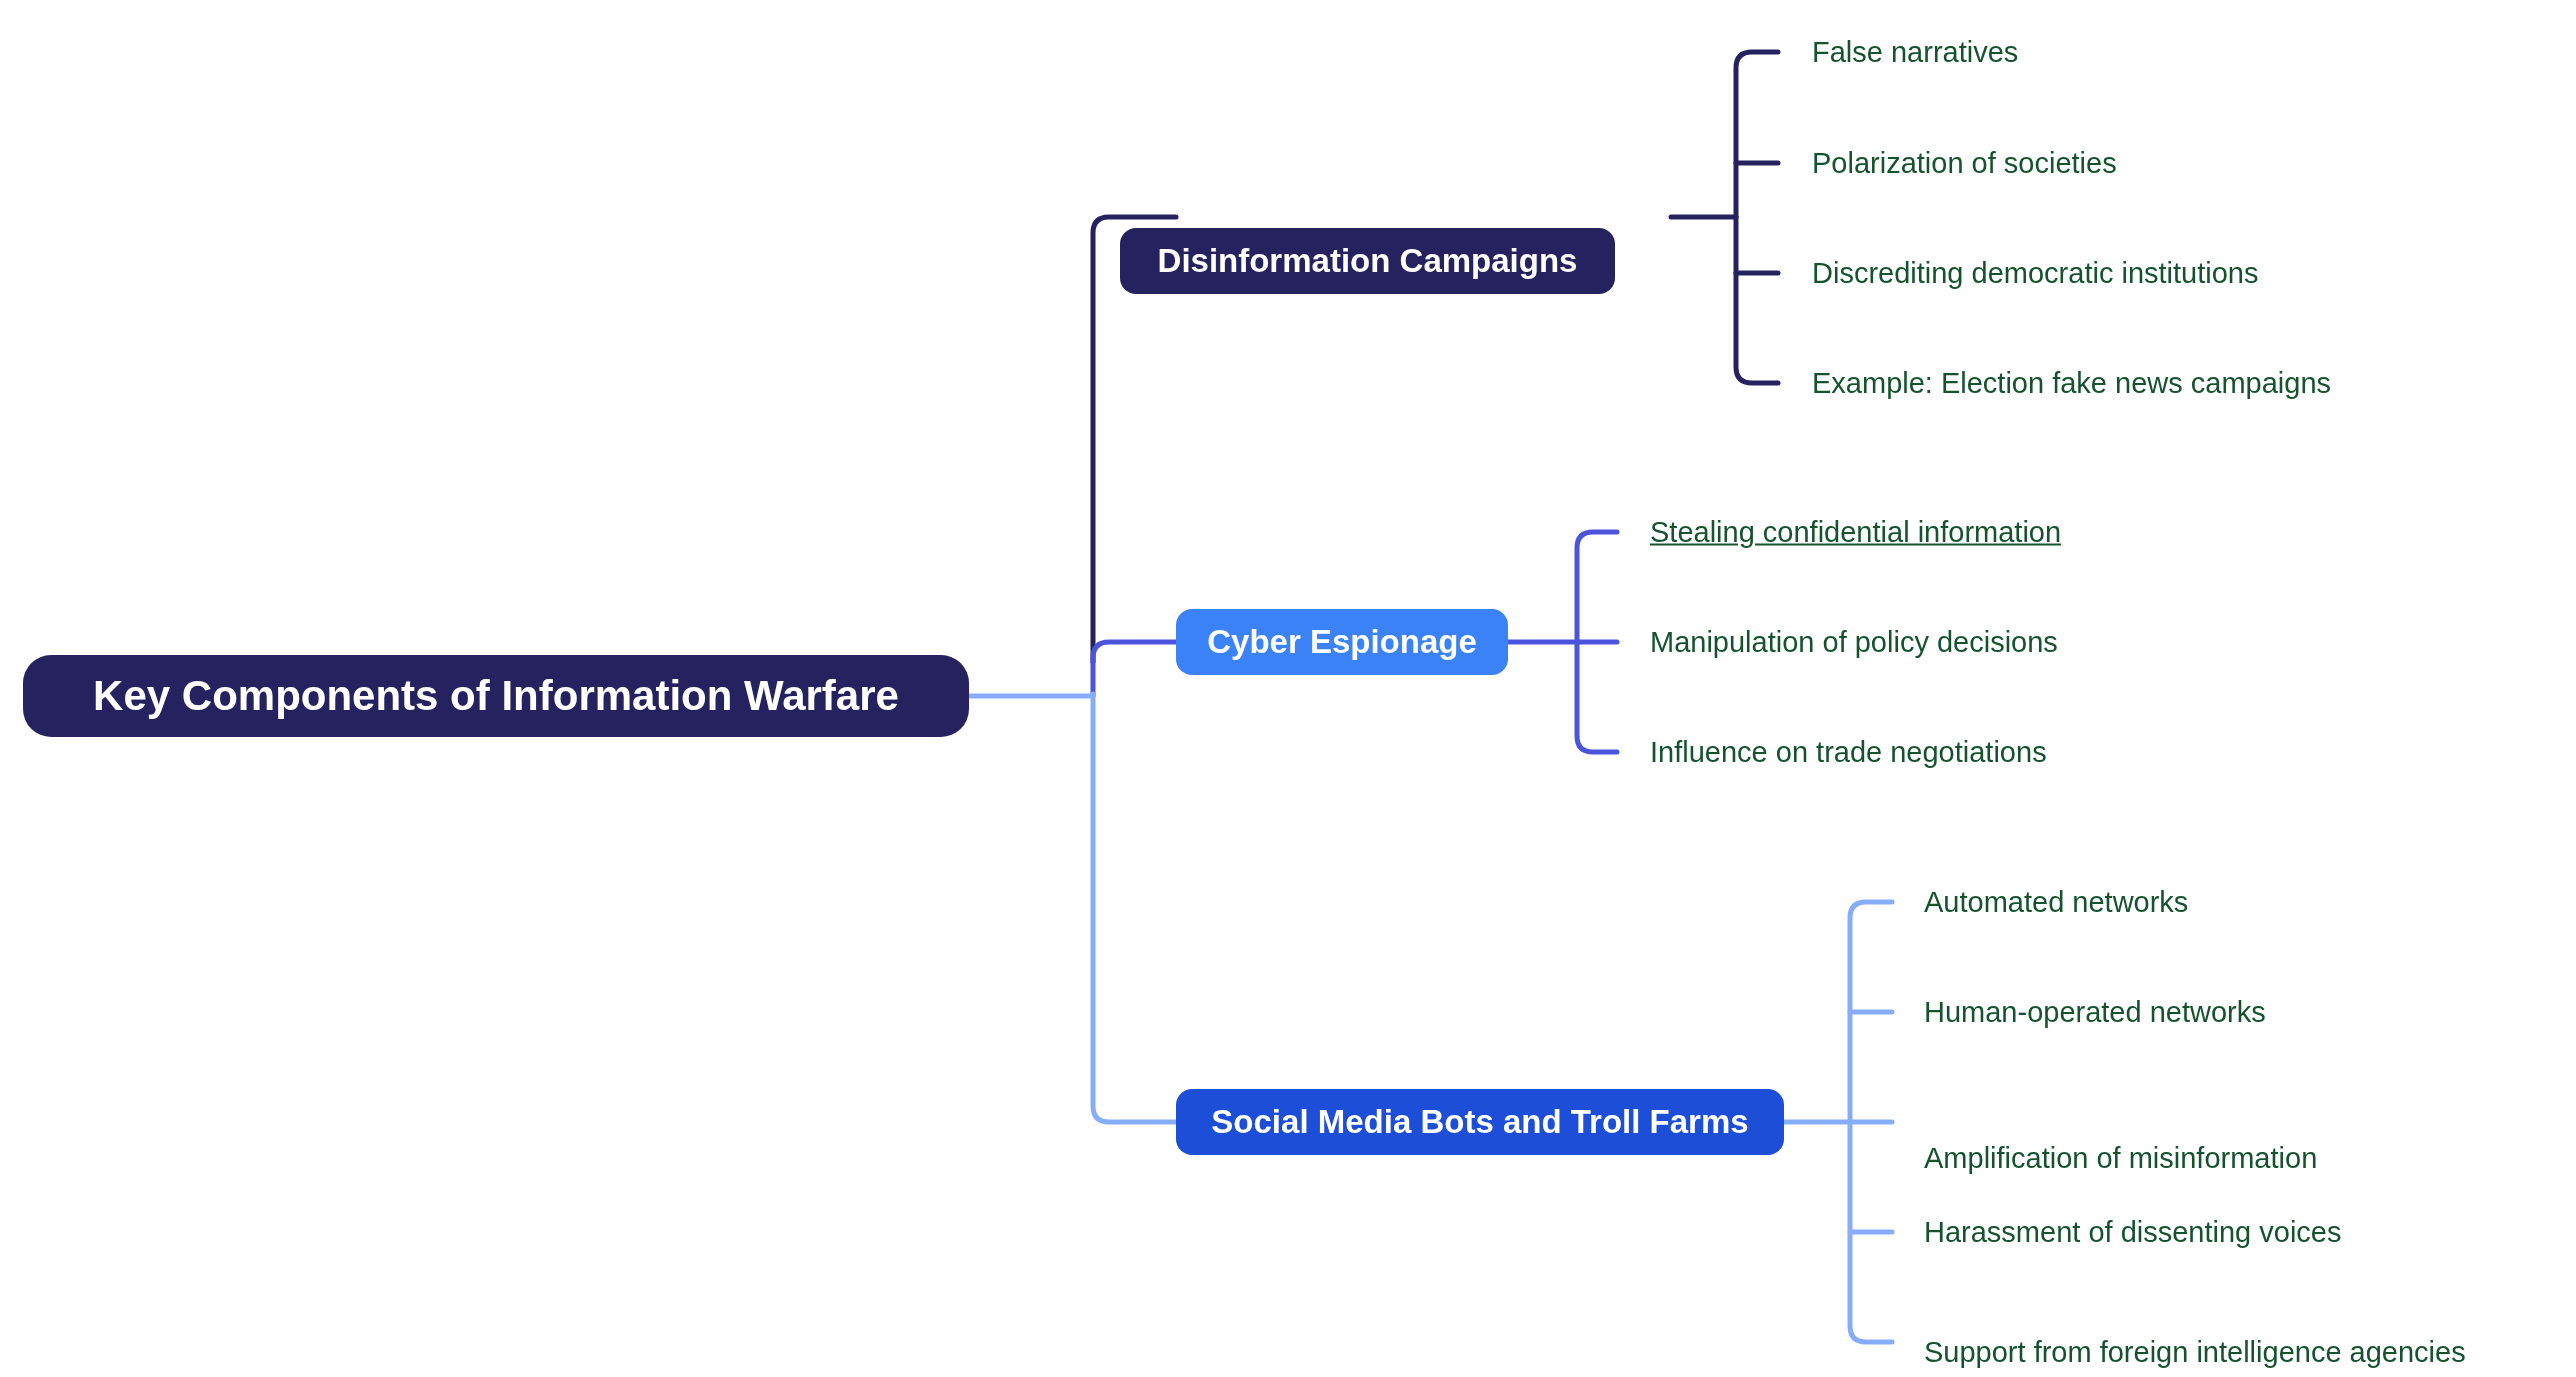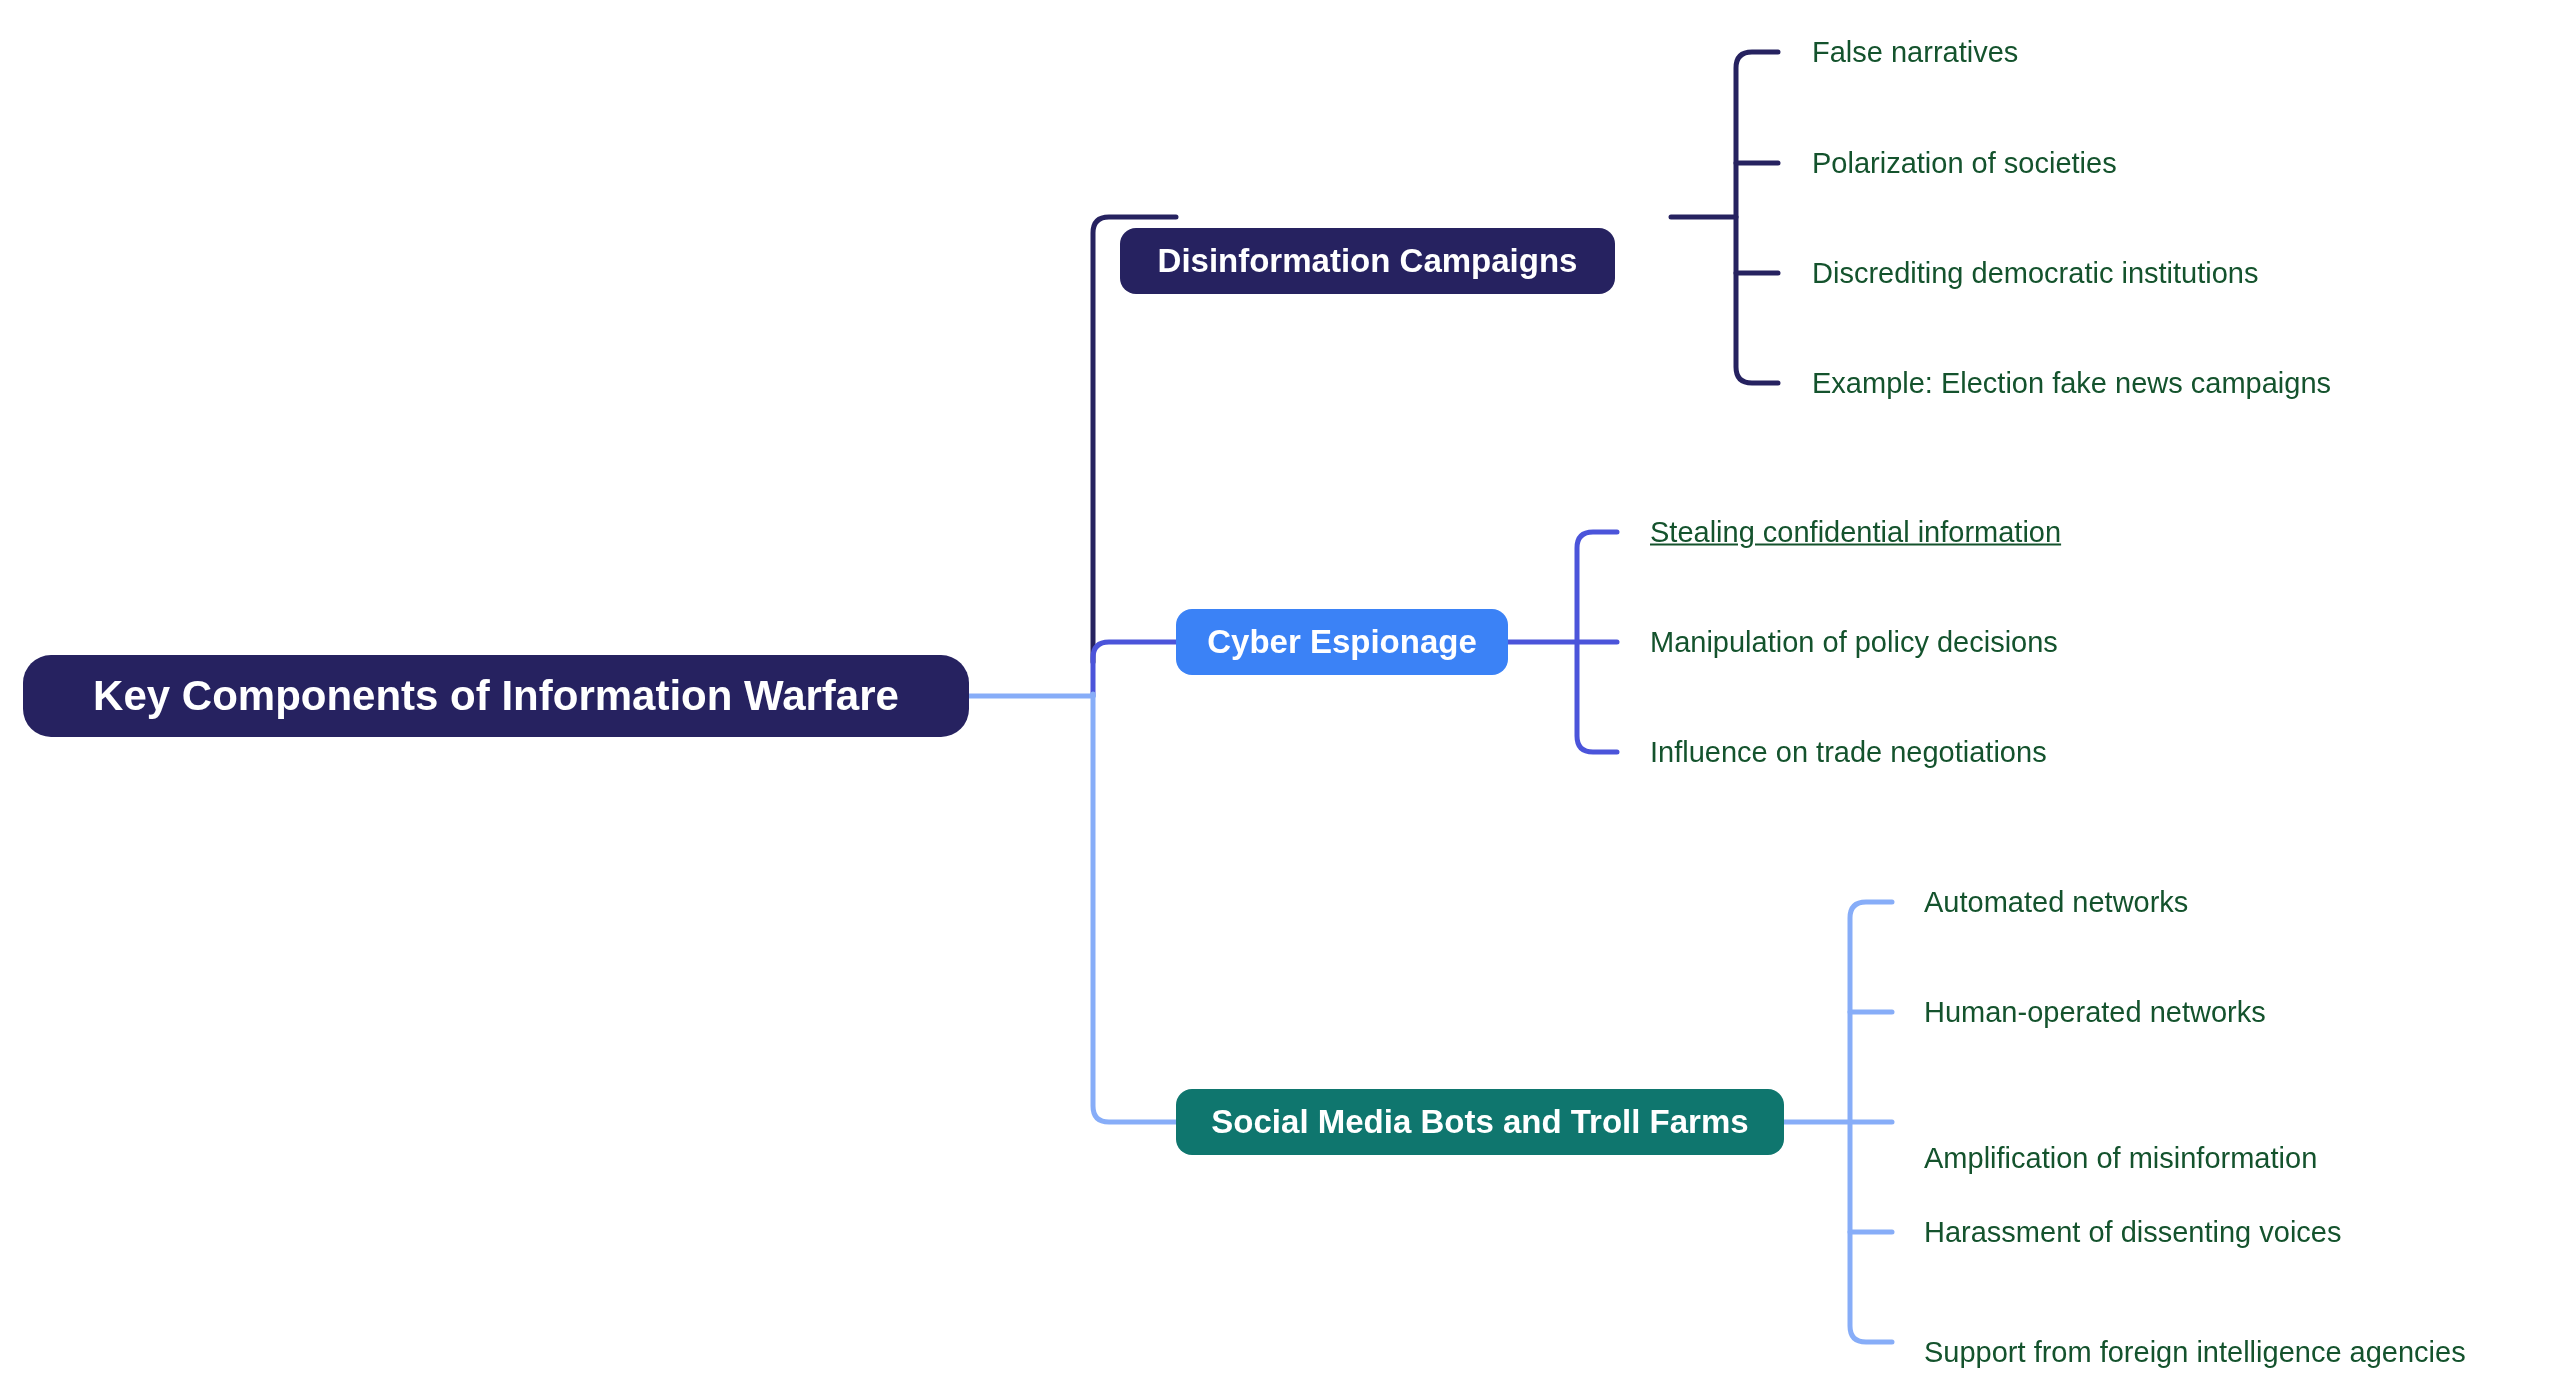--- a/index.html
+++ b/index.html
@@ -33,21 +33,21 @@
     background: #262260;
     border-radius: 28px;
     font-size: 42px;
   }
   .node.branch {
     border-radius: 16px;
     font-size: 33px;
   }
   .node.branch.b0 { background: #262260; }
   .node.branch.b1 { background: #3b82f6; }
-  .node.branch.b2 { background: #0f766e; }
+  .node.branch.b2 { background: #1d4ed8; }
   .leaf {
     position: absolute;
     transform: translateY(-50%);
     color: #14532d;
     font-size: 29px;
     white-space: nowrap;
   }
 </style>
 </head>
 <body>

